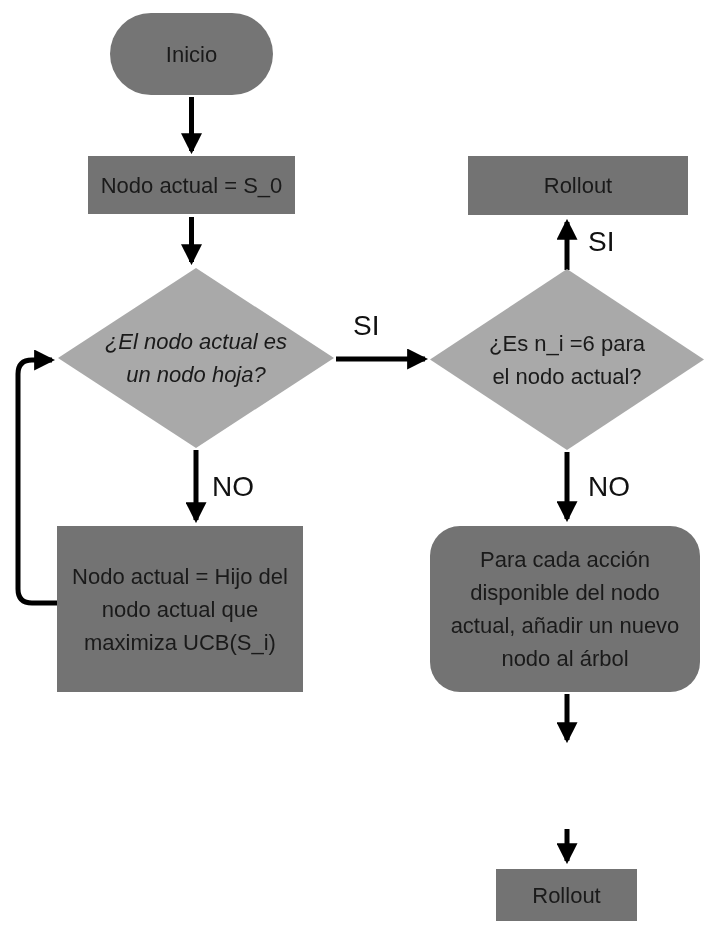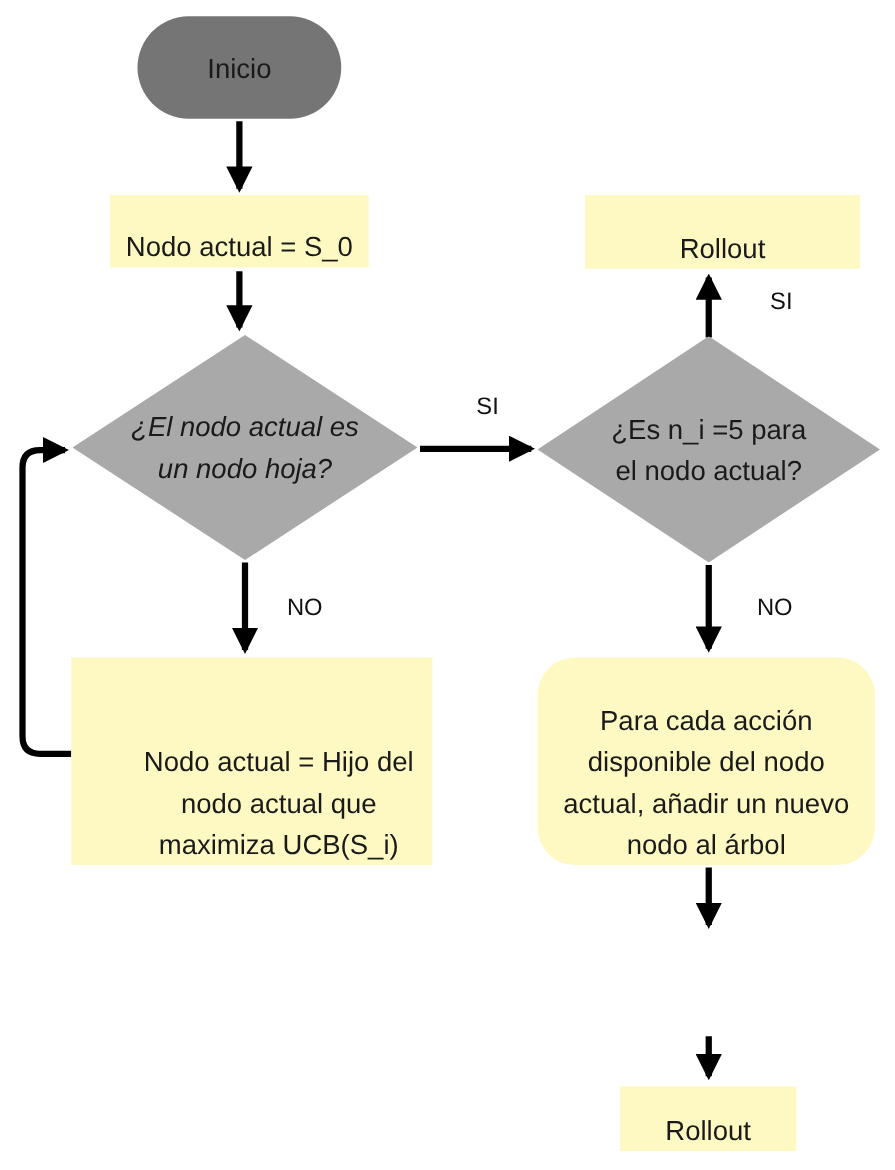--- a/index.html
+++ b/index.html
@@ -31,44 +31,44 @@
     font-size: 22px;
     line-height: 33px;
     color: #1a1a1a;
   }
   .start {
     left: 110px; top: 13px;
     width: 163px; height: 82px;
     background: #757575;
     border-radius: 41px;
   }
-  .process { background: #fef9c3; align-items: flex-end; }
+  .process { background: #737373; }
   .proc-set-root   { left: 88px;  top: 156px; width: 207px; height: 58px; }
   .proc-rollout-top{ left: 468px; top: 156px; width: 220px; height: 59px; }
-  .proc-select     { left: 57px;  top: 526px; width: 246px; height: 166px; padding-left: 43px; }
+  .proc-select     { left: 57px;  top: 526px; width: 246px; height: 166px; }
   .proc-expand     { left: 430px; top: 526px; width: 270px; height: 166px; border-radius: 30px; }
   .proc-first-child{ left: 430px; top: 747px; width: 270px; height: 80px; }
   .proc-rollout-bot{ left: 496px; top: 869px; width: 141px; height: 52px; }
   .decision {
     background: #a9a9a9;
     clip-path: polygon(50% 0%, 100% 50%, 50% 100%, 0% 50%);
   }
   .dec-leaf      { left: 58px;  top: 268px; width: 276px; height: 180px; font-style: italic; }
   .dec-unvisited { left: 430px; top: 269px; width: 274px; height: 181px; }
   .dec-leaf .node-label      { width: 205px; }
   .dec-unvisited .node-label { width: 170px; }
   .proc-select .node-label   { width: 235px; }
   .proc-expand .node-label   { width: 244px; }
   .proc-first-child .node-label { width: 244px; }
   .edge-label {
     position: absolute;
-    font-size: 19px;
+    font-size: 28px;
     line-height: 26px;
     color: #111111;
-    text-align: right;
+    text-align: left;
     width: 46px;
   }
   .lbl-leaf-yes      { left: 353px; top: 313px; }
   .lbl-unvisited-yes { left: 588px; top: 229px; }
   .lbl-leaf-no       { left: 212px; top: 474px; }
   .lbl-unvisited-no  { left: 588px; top: 474px; }
 </style>
 </head>
 <body>
 
@@ -101,21 +101,21 @@
 
   <div class="node process proc-rollout-top">
     <span class="node-label">Rollout</span>
   </div>
 
   <div class="node decision dec-leaf">
     <span class="node-label">¿El nodo actual es un nodo hoja?</span>
   </div>
 
   <div class="node decision dec-unvisited">
-    <span class="node-label">¿Es n_i =5 para el nodo actual?</span>
+    <span class="node-label">¿Es n_i =6 para el nodo actual?</span>
   </div>
 
   <div class="node process proc-select">
     <span class="node-label">Nodo actual = Hijo del nodo actual que maximiza UCB(S_i)</span>
   </div>
 
   <div class="node process proc-expand">
     <span class="node-label">Para cada acción disponible del nodo actual, añadir un nuevo nodo al árbol</span>
   </div>
 

